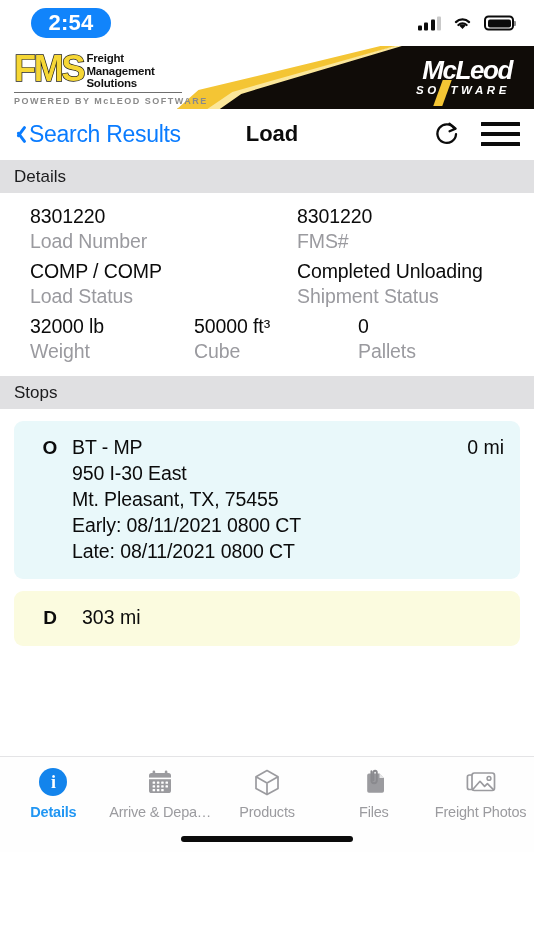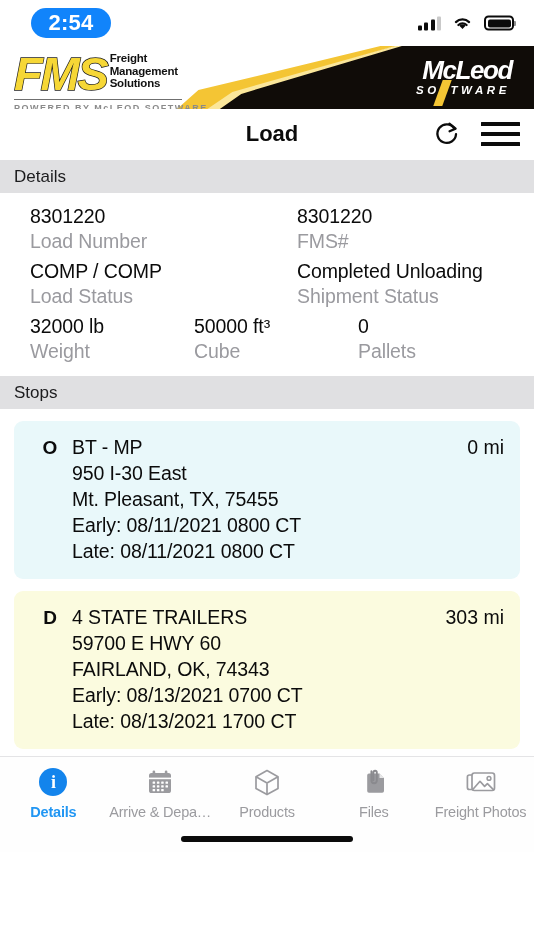--- a/index.html
+++ b/index.html
@@ -68,21 +68,21 @@
   }
   .banner-swoosh2 {
     position:absolute; top:0; right:0; height:63px; width:357px;
     background:#fbe79b;
     clip-path: polygon(61% 0, 63% 0, 18% 76%, 12% 100%, 8.5% 100%, 15.5% 73%);
   }
   .fms-logo { position:absolute; left:14px; top:6px; width:170px; }
   .fms-row { display:flex; align-items:flex-start; }
   .fms-word {
     font-family:"Liberation Sans", sans-serif;
-    font-size:47px; font-weight:700; font-style:italic;
+    font-size:36px; font-weight:700; 
     letter-spacing:-2.2px; line-height:.95;
     color:#f6d736;
     -webkit-text-stroke:1.4px #1a1a1a;
     paint-order:stroke fill;
   }
   .fms-sub {
     margin-left:3px; margin-top:1px;
     font-size:11.5px; font-weight:700; line-height:11.5px;
     color:#111; letter-spacing:-.2px;
   }
@@ -249,20 +249,24 @@
     </div>
 
     <div class="mcleod">
       <div class="mcleod-slash"></div>
       <div class="mcleod-name">McLeod</div>
       <div class="mcleod-sub">SOFTWARE</div>
     </div>
   </div>
 
   <div class="navbar">
+    <div class="nav-back">
+      <span class="chev"></span>
+      <span class="nav-back-label">Search Results</span>
+    </div>
     <div class="nav-title">Load</div>
     <div class="nav-right">
       <span class="refresh-ic">
         <svg width="30" height="30" viewBox="0 0 30 30">
           <path d="M22.5 9.5 A9.3 9.3 0 1 0 24 15.2" stroke="#0b0b0b" stroke-width="2.3" fill="none" stroke-linecap="round"></path>
           <path d="M17.4 4.6 L23.6 9.6 L17.6 12.2" stroke="#0b0b0b" stroke-width="2.3" fill="none" stroke-linecap="round" stroke-linejoin="round"></path>
         </svg>
       </span>
       <span class="burger">
         <i></i>
@@ -320,27 +324,20 @@
         <div class="stop-line">950 I-30 East</div>
         <div class="stop-line">Mt. Pleasant, TX, 75455</div>
         <div class="stop-line">Early: 08/11/2021 0800 CT</div>
         <div class="stop-line">Late: 08/11/2021 0800 CT</div>
       </div>
       <div class="stop-miles">0 mi</div>
     </div>
 
     <div class="stop-card dest">
       <div class="stop-marker">D</div>
-      <div class="stop-info">
-        <div class="stop-line">4 STATE TRAILERS</div>
-        <div class="stop-line">59700 E HWY 60</div>
-        <div class="stop-line">FAIRLAND, OK, 74343</div>
-        <div class="stop-line">Early: 08/13/2021 0700 CT</div>
-        <div class="stop-line">Late: 08/13/2021 1700 CT</div>
-      </div>
       <div class="stop-miles">303 mi</div>
     </div>
 
   </div>
 
   <div class="tabbar">
 
     <div class="tab active">
       <div class="tab-ic">
         <div class="info-circle">i</div>

